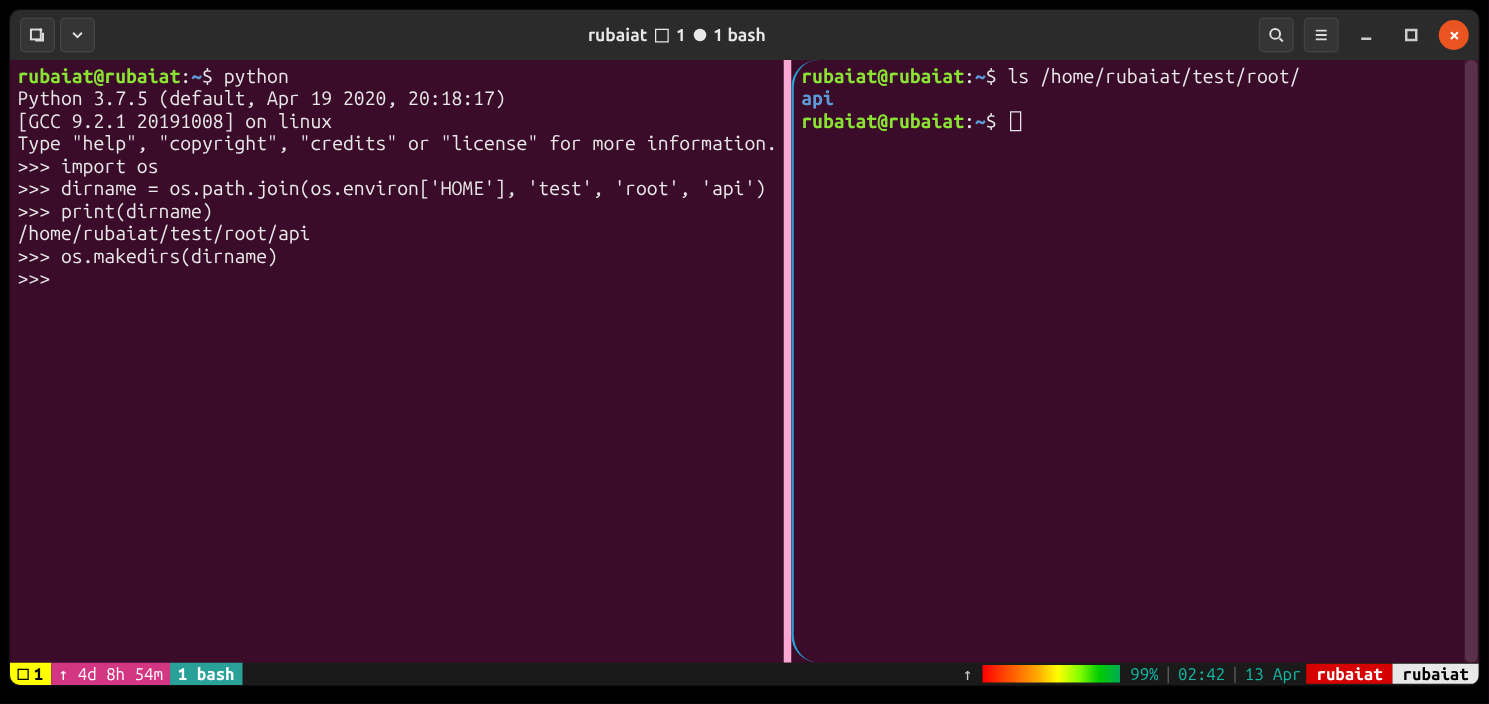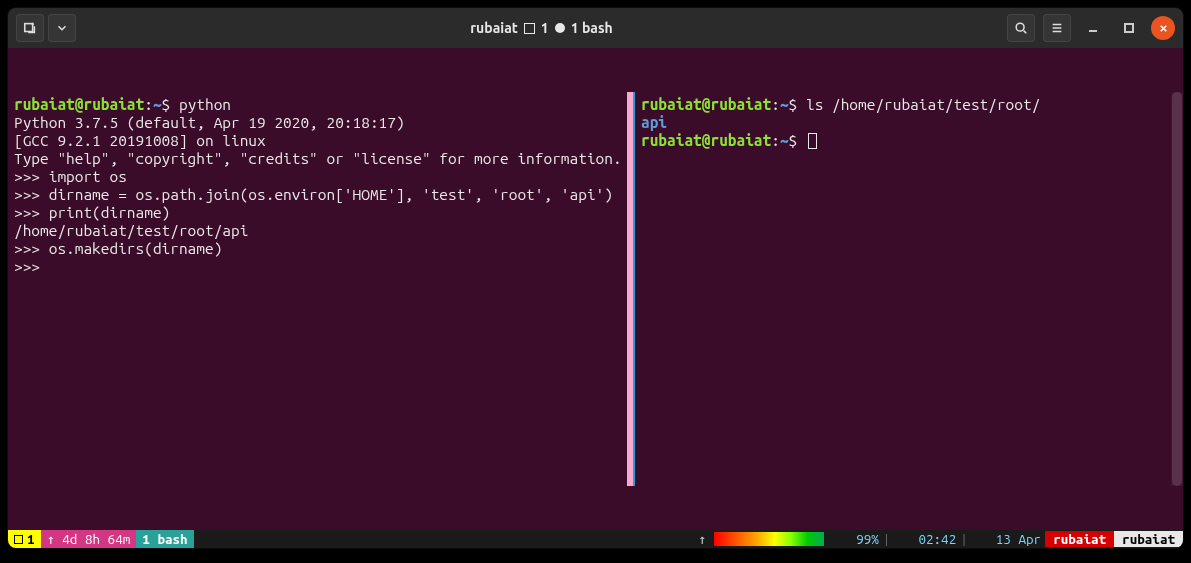--- a/index.html
+++ b/index.html
@@ -14,21 +14,20 @@
   }
   .window {
     width: 100%;
     height: 540px;
     background: #3b0c2a;
     border-radius: 8px;
     overflow: hidden;
     display: flex;
     flex-direction: column;
     box-shadow: 0 0 0 1px rgba(255,255,255,0.05);
-    gap: 44px;
   }
   .titlebar {
     height: 40px;
     background: #2b2b2b;
     display: flex;
     align-items: center;
     padding: 0 8px;
     color: #ddd;
     font-family: Ubuntu, sans-serif;
     font-size: 14px;
@@ -82,21 +81,21 @@
   }
   .pane {
     padding: 4px 6px;
     white-space: pre;
     font-family: "Ubuntu Mono", monospace;
     font-size: 15.5px;
     line-height: 18px;
     overflow: hidden;
   }
   .pane-left { width: 625px; border-right: 6px solid #f9a8d4; }
-  .pane-right { flex:1; border-left: 2px solid #2a9fd6; }
+  .pane-right { flex:1; border-left: 2px solid #2a9fd6; border-radius: 22px; }
   .scrollbar {
     position:absolute; right:0; top:0; width:12px; height:100%;
     background: rgba(255,255,255,0.04);
   }
   .scrollbar .thumb {
     position:absolute; left:1px; top:0; width:10px; height:100%;
     background: rgba(255,255,255,0.12); border-radius:5px;
   }
 
   .user { color:#8ae234; font-weight:bold; }
@@ -123,21 +122,21 @@
   .seg-magenta { background:#d33682; color:#fff; }
   .seg-cyan { background:#2aa198; color:#fff; font-weight:bold; }
   .sb-fill { flex:1; }
   .sb-right { display:flex; align-items:center; color:#888; gap:0; }
   .gradient {
     width:110px; height:14px;
     background: linear-gradient(90deg,#ff0000 0%,#ff5500 20%,#ffaa00 40%,#ffff00 55%,#88ff00 70%,#00cc00 85%,#00aa55 100%);
     margin:0 4px;
   }
   .arrow-up { color:#ccc; padding:0 4px; }
-  .sb-text { color:#7dd3fc; padding:0 4px;margin-left:24px; }
+  .sb-text { color:#14b8a6; padding:0 4px; }
   .sep { color:#666; }
   .seg-red { background:#d70000; color:#fff; padding:0 8px; font-weight:bold; }
   .seg-white { background:#e8e8e8; color:#000; padding:0 8px; font-weight:bold; }
 </style>
 </head>
 <body>
 
 <div class="window">
 
   <div class="titlebar">
@@ -213,21 +212,21 @@
       <div class="thumb"></div>
     </div>
   </div>
 
   <div class="statusbar">
     <div class="sb-seg seg-yellow">
         <span class="sq"></span>
         <span>1</span>
       </div>
     <div class="sb-seg seg-magenta">
-        <span>↑ 4d 8h 64m</span>
+        <span>↑ 4d 8h 54m</span>
       </div>
     <div class="sb-seg seg-cyan">
         <span>1 bash</span>
       </div>
     <div class="sb-fill"></div>
     <div class="sb-right">
       <span class="arrow-up">↑</span>
       <div class="gradient"></div>
       <span class="sb-text">99%</span>
       <span class="sep">|</span>

